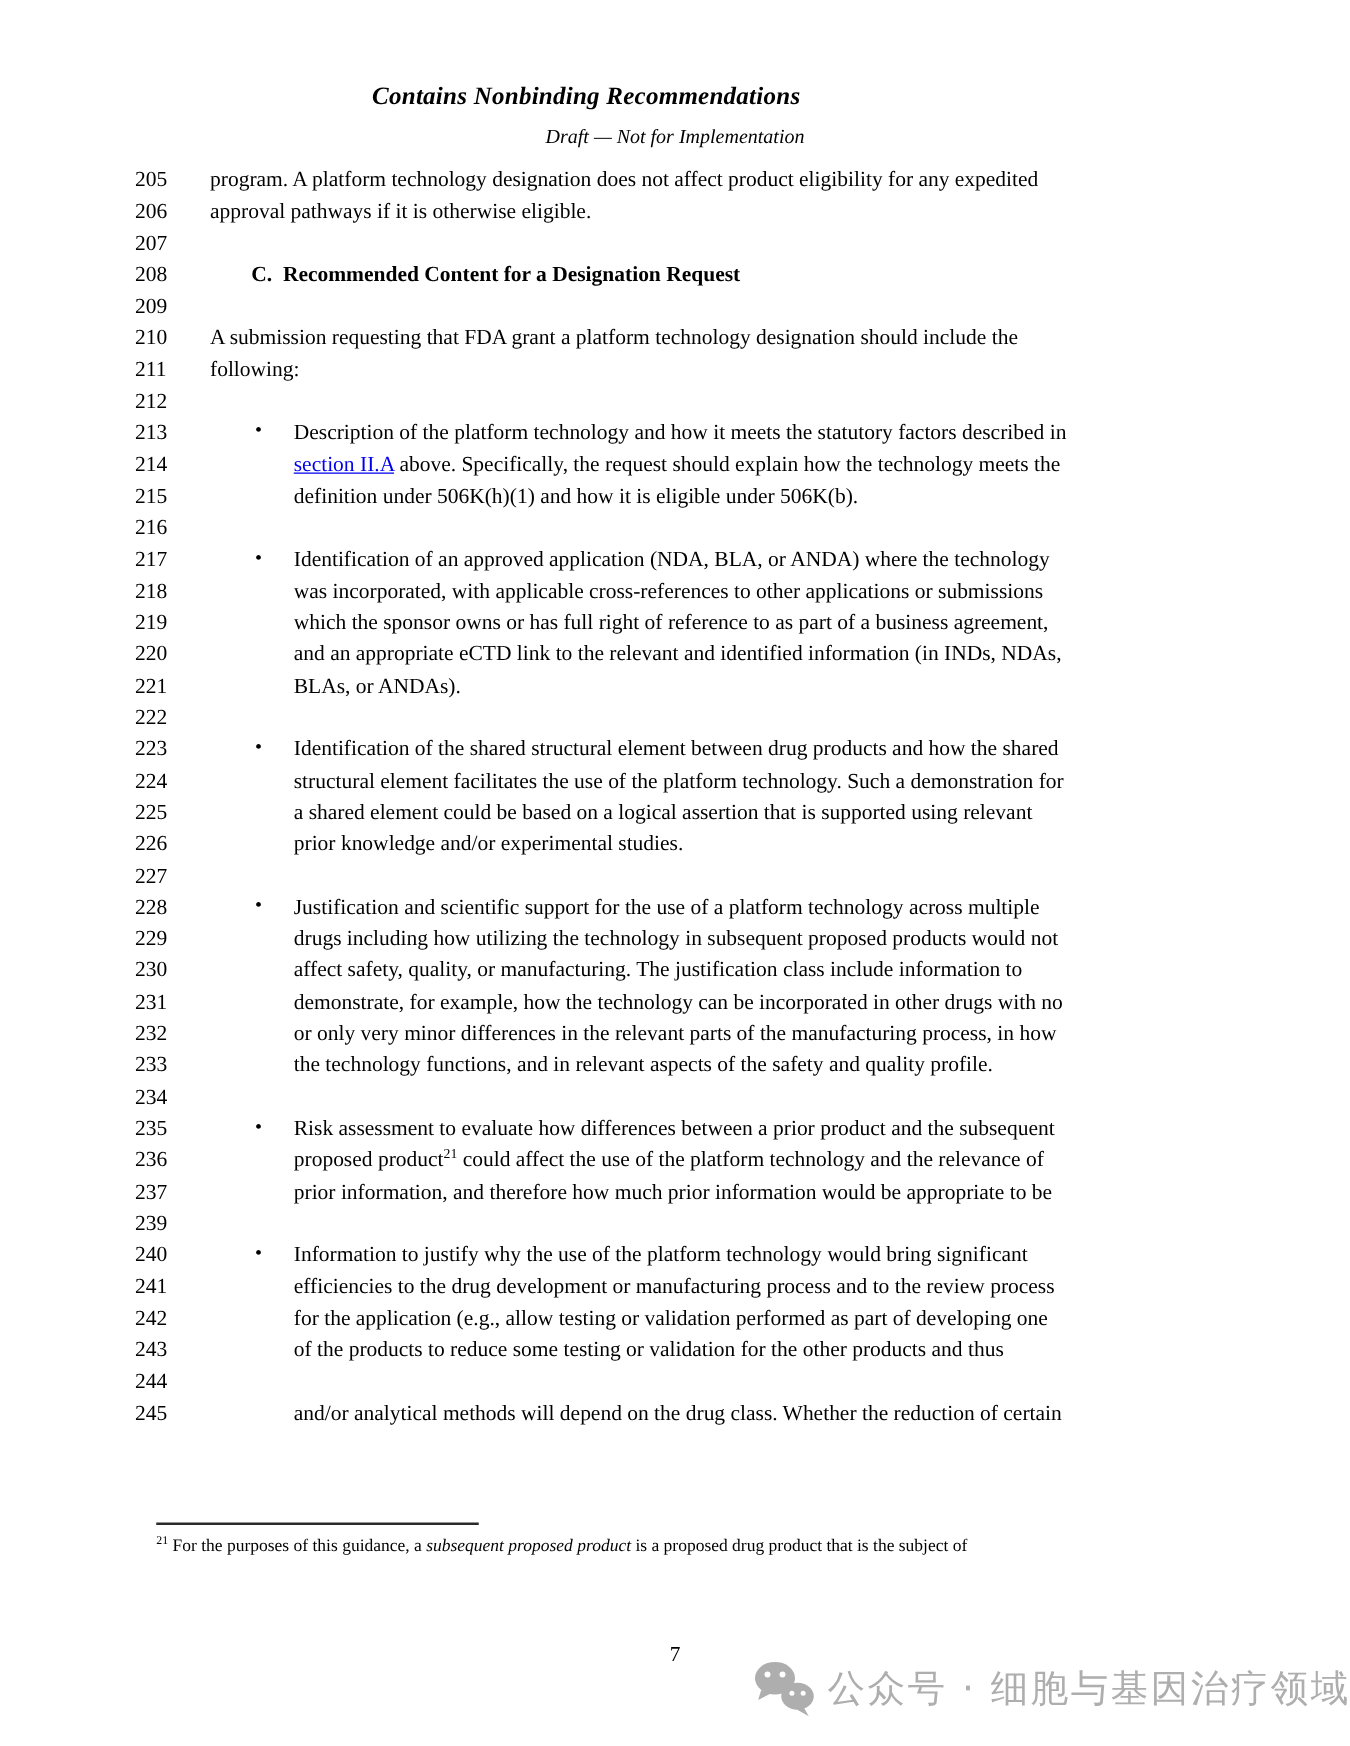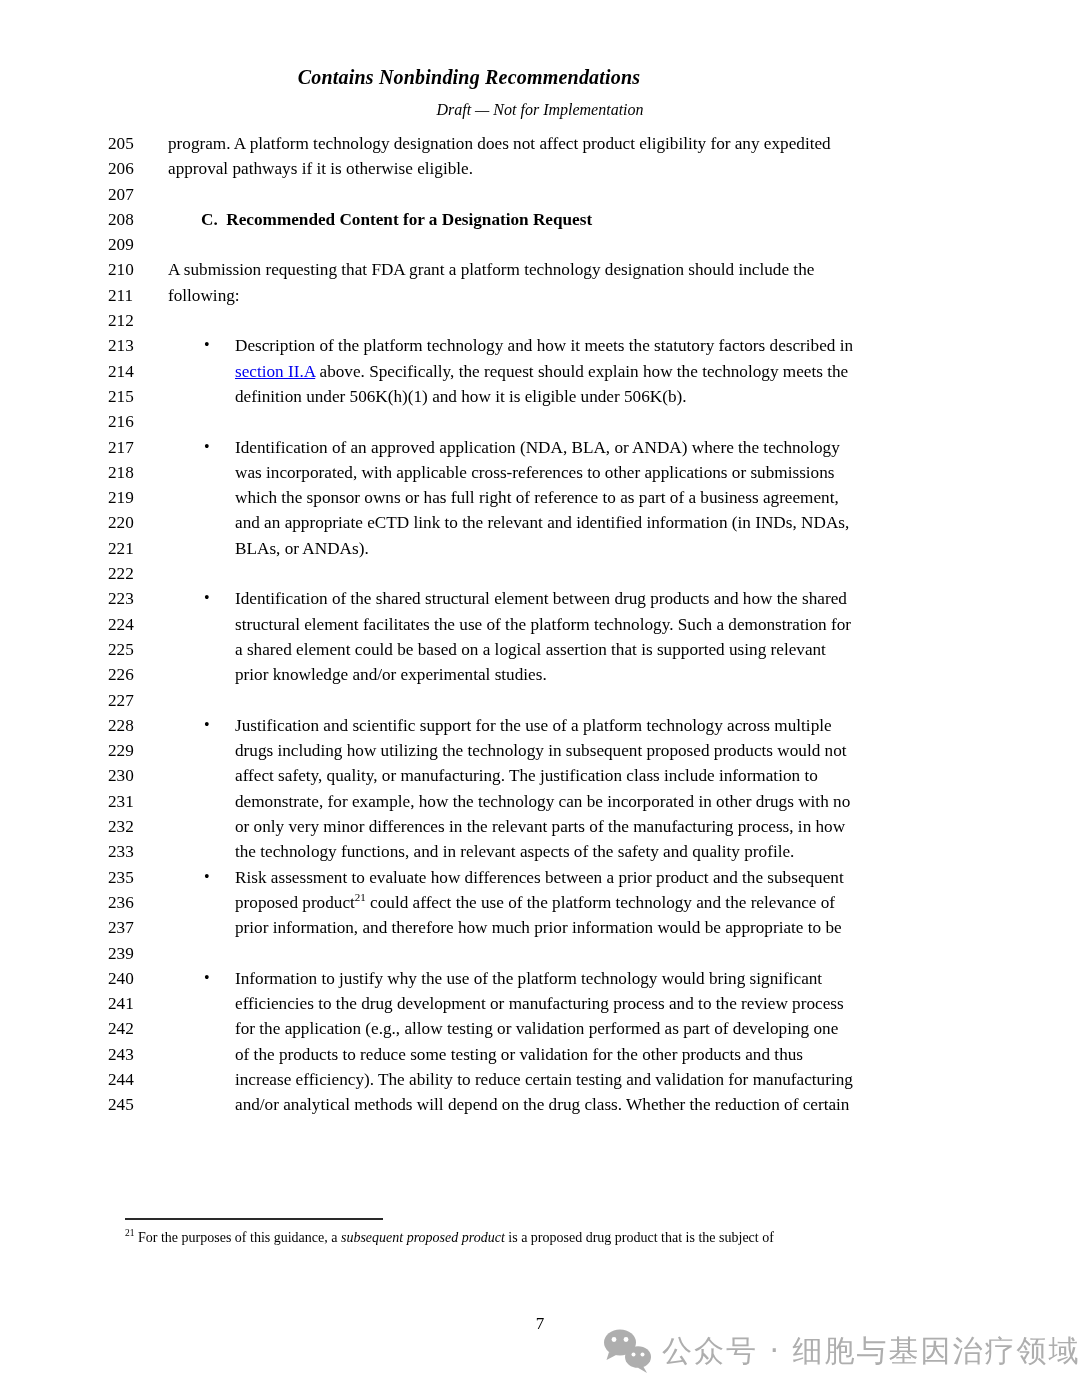--- a/index.html
+++ b/index.html
@@ -180,20 +180,23 @@
       </div>
       <div class="line">
         <span class="lineno">232</span>
         <span class="linetext lt-cont"><span>or only very minor differences in the relevant parts of the manufacturing process, in how</span></span>
       </div>
       <div class="line">
         <span class="lineno">233</span>
         <span class="linetext lt-cont"><span>the technology functions, and in relevant aspects of the safety and quality profile.</span></span>
       </div>
       <div class="line">
+        <span class="lineno">234</span>
+      </div>
+      <div class="line">
         <span class="lineno">235</span>
         <span class="bullet-glyph">•</span>
         <span class="linetext lt-bullet"><span>Risk assessment to evaluate how differences between a prior product and the subsequent</span></span>
       </div>
       <div class="line">
         <span class="lineno">236</span>
         <span class="linetext lt-cont"><span>proposed product</span><span class="sup">21</span><span> could affect the use of the platform technology and the relevance of</span></span>
       </div>
       <div class="line">
         <span class="lineno">237</span>
@@ -214,21 +217,20 @@
       <div class="line">
         <span class="lineno">242</span>
         <span class="linetext lt-cont"><span>for the application (e.g., allow testing or validation performed as part of developing one</span></span>
       </div>
       <div class="line">
         <span class="lineno">243</span>
         <span class="linetext lt-cont"><span>of the products to reduce some testing or validation for the other products and thus</span></span>
       </div>
       <div class="line">
         <span class="lineno">244</span>
-        <span class="linetext lt-cont"><span>increase efficiency). The ability to reduce certain testing and validation for manufacturing</span></span>
       </div>
       <div class="line">
         <span class="lineno">245</span>
         <span class="linetext lt-cont"><span>and/or analytical methods will depend on the drug class. Whether the reduction of certain</span></span>
       </div>
     </div>
 
   <div class="fn-rule"></div>
   <div class="footnote" id="footnote-box">
       <div class="fn-line"><span class="fn-sup">21</span><span> For the purposes of this guidance, a </span><span class="italic">subsequent proposed product</span><span> is a proposed drug product that is the subject of</span></div>

